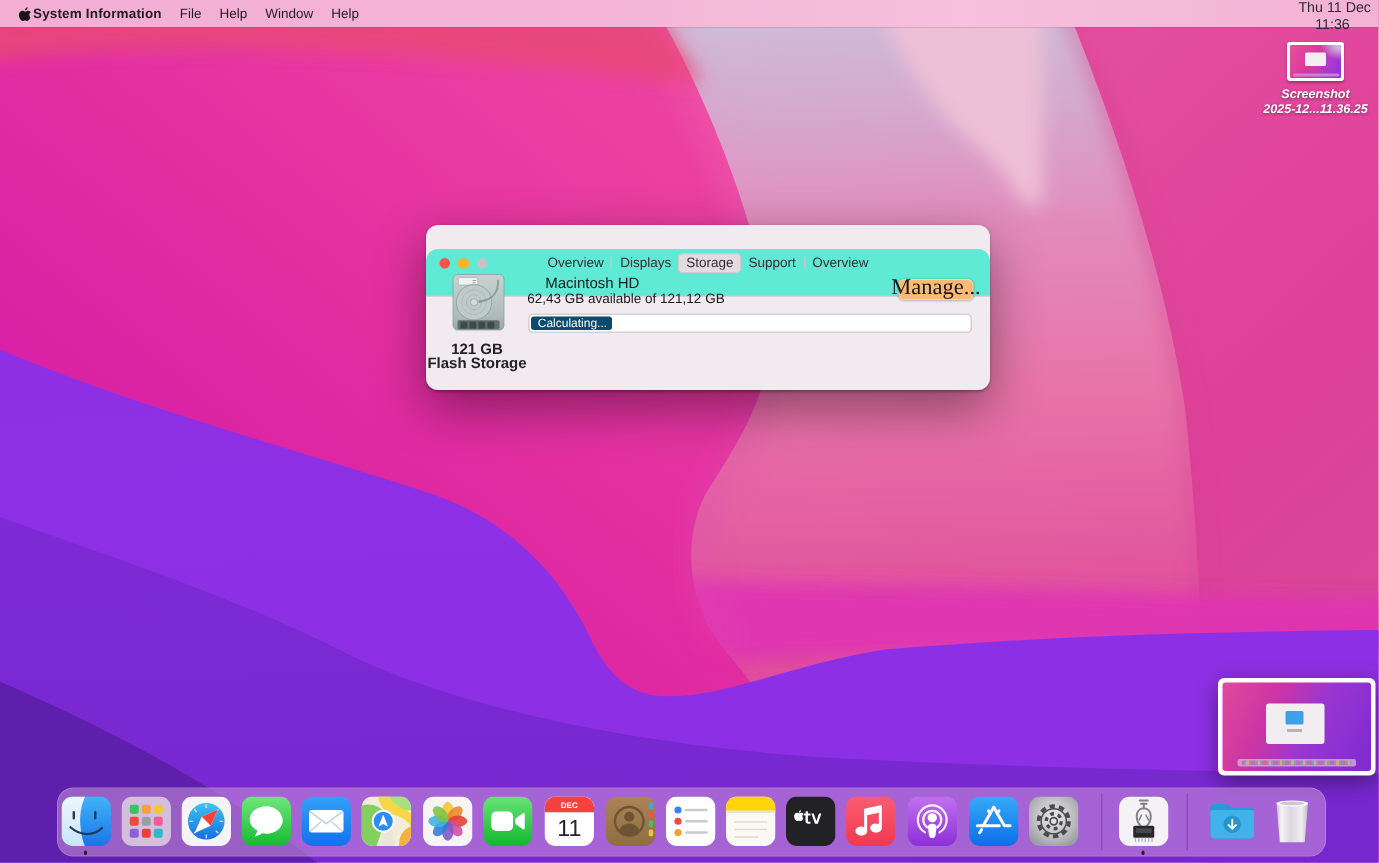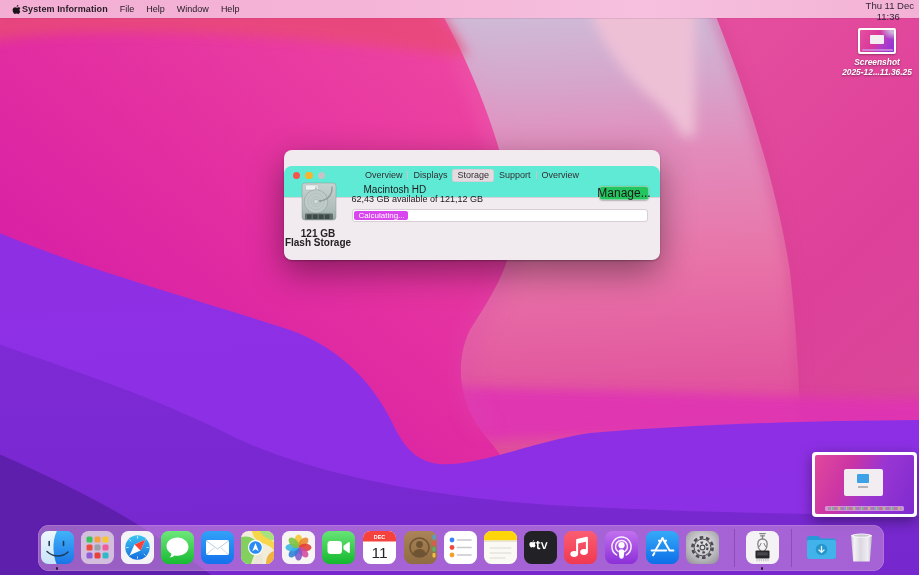--- a/index.html
+++ b/index.html
@@ -31,25 +31,25 @@
     justify-content:center; font-size:9px; color:#342e33; }
   #tabs span { padding:1.5px 5px; border-radius:3px; }
   #tabs .sel { background:#e2dbe0; box-shadow:inset 0 0 0 0.5px #ccc4ca; }
   #tabs .td { width:1px; height:8px; background:#cbc3c9; }
   #content { position:absolute; left:0; top:19px; right:0; bottom:0; }
 
   .mactext { position:absolute; left:67.5px; top:14.5px; font-size:10px; color:#1d1a1c;padding-left:12px; }
   .subtext { position:absolute; left:67.5px; top:25px; font-size:9px; color:#1d1a1c; }
   #bar { position:absolute; left:67.5px; top:39.5px; width:296px; height:13px; background:#fff;
     border:1px solid #d6cfd4; border-radius:3px; }
-  #barseg { position:absolute; left:1px; top:1px; bottom:1px; width:54px; background:#d946ef;
+  #barseg { position:absolute; left:1px; top:1px; bottom:1px; width:54px; background:#0c4a6e;
     border-radius:2px; color:#fff; font-size:8px; display:flex; align-items:center; padding-left:5px; }
-  #managebtn { position:absolute; left:315px; top:16.5px; width:50px; height:14.5px; background:#22c55e;
+  #managebtn { position:absolute; left:315px; top:16.5px; width:50px; height:14.5px; background:#fdba74;
     border-radius:4px; box-shadow:0 0.5px 1.5px rgba(0,0,0,.25), inset 0 0 0 0.5px #e4dee2;
-    font-size:12px; color:#1b181a; display:flex; align-items:center; justify-content:center; }
+    font-size:15px; color:#1b181a; display:flex; align-items:center; justify-content:center;font-family:Liberation Serif, serif; }
   #disklabel { position:absolute; left:0px; top:60px; width:68px; text-align:center;
     font-size:10px; font-weight:600; color:#252125; line-height:9.2px; }
   #diskicon { position:absolute; left:17px; top:13px; }
 
   
   #deskicon { position:absolute; left:837px; top:28px; width:80px; text-align:center; }
   #deskthumb { margin:0 auto; width:38px; height:26px; background:#fff; border-radius:2px;
     padding:2px; box-shadow:0 1px 2px rgba(0,0,0,.3); }
   #deskthumb .inner { width:34px; height:22px; border-radius:1px; overflow:hidden; position:relative;
     background:linear-gradient(120deg,#e5519f 0%,#da389b 45%,#b23cc8 68%,#8c32d8 100%); }

